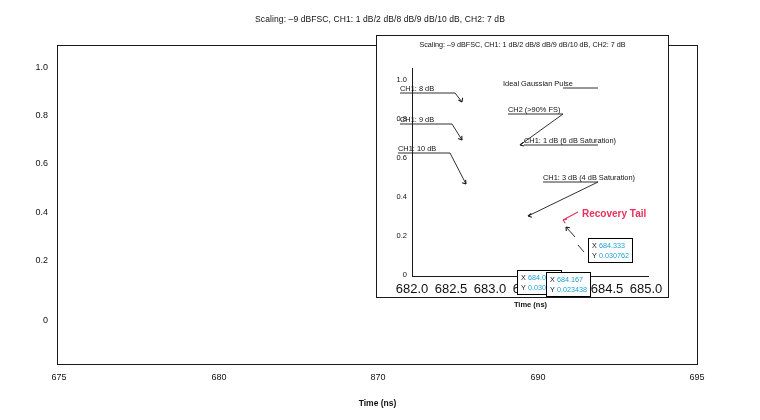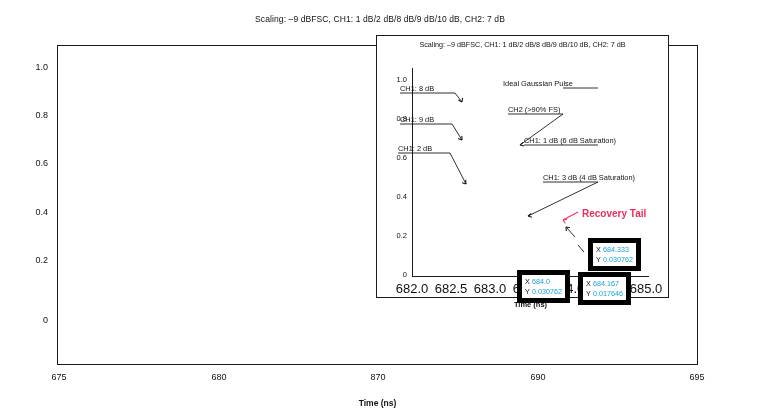--- a/index.html
+++ b/index.html
@@ -65,21 +65,21 @@
   .anno{
     position:absolute;font-size:7.4px;color:#111;white-space:nowrap;
   }
   .recovery{
     position:absolute;font-size:10px;color:#e8305a;font-weight:bold;white-space:nowrap;
   }
   .svg-layer{position:absolute;left:0;top:0;width:760px;height:420px;pointer-events:none;}
 
   
   .datatip{
-    position:absolute;background:#ffffff;border:5px solid #000000;
+    position:absolute;background:#ffffff;border:1px solid #000000;
     font-size:7.2px;color:#111;padding:2px 3px;line-height:1.35;
     box-sizing:border-box;white-space:nowrap;
   }
   .datatip .v{color:#1a9fd4;}
   .datatip .row{display:block;}
   .datatip .k{display:inline-block;width:7px;}
 </style>
 </head>
 <body>
 
@@ -121,21 +121,21 @@
   <div class="inset-xtick" style="left:490px;">683.0</div>
   <div class="inset-xtick" style="left:529px;">683.5</div>
   <div class="inset-xtick" style="left:568px;">684.0</div>
   <div class="inset-xtick" style="left:607px;">684.5</div>
   <div class="inset-xtick" style="left:646px;">685.0</div>
 
   <div class="inset-xlabel">Time (ns)</div>
 
   <div class="anno" style="left:400px;top:84px;">CH1: 8 dB</div>
   <div class="anno" style="left:400px;top:115px;">CH1: 9 dB</div>
-  <div class="anno" style="left:398px;top:144px;">CH1: 2 dB</div>
+  <div class="anno" style="left:398px;top:144px;">CH1: 10 dB</div>
   <div class="anno" style="left:503px;top:79px;">Ideal Gaussian Pulse</div>
   <div class="anno" style="left:508px;top:105px;">CH2 (&gt;90% FS)</div>
   <div class="anno" style="left:524px;top:136px;">CH1: 1 dB (6 dB Saturation)</div>
   <div class="anno" style="left:543px;top:173px;">CH1: 3 dB (4 dB Saturation)</div>
   <div class="recovery" style="left:582px;top:208px;">Recovery Tail</div>
 
   <svg class="svg-layer">
     <g stroke="#1a1a1a" stroke-width="0.9" fill="none">
 
       <path d="M400,93 L455,93 L462,102"></path>
@@ -172,18 +172,18 @@
   <div class="datatip" style="left:588px;top:238px;">
     <span class="row"><span class="k">X</span><span class="v">684.333</span></span>
     <span class="row"><span class="k">Y</span><span class="v">0.030762</span></span>
   </div>
 
   <div class="datatip" style="left:517px;top:270px;">
     <span class="row"><span class="k">X</span><span class="v">684.0</span></span>
     <span class="row"><span class="k">Y</span><span class="v">0.030762</span></span>
   </div>
 
-  <div class="datatip" style="left:578px;top:272px;">
+  <div class="datatip" style="left:546px;top:272px;">
     <span class="row"><span class="k">X</span><span class="v">684.167</span></span>
-    <span class="row"><span class="k">Y</span><span class="v">0.017646</span></span>
+    <span class="row"><span class="k">Y</span><span class="v">0.023438</span></span>
   </div>
 
 </div>
 
 </body></html>

